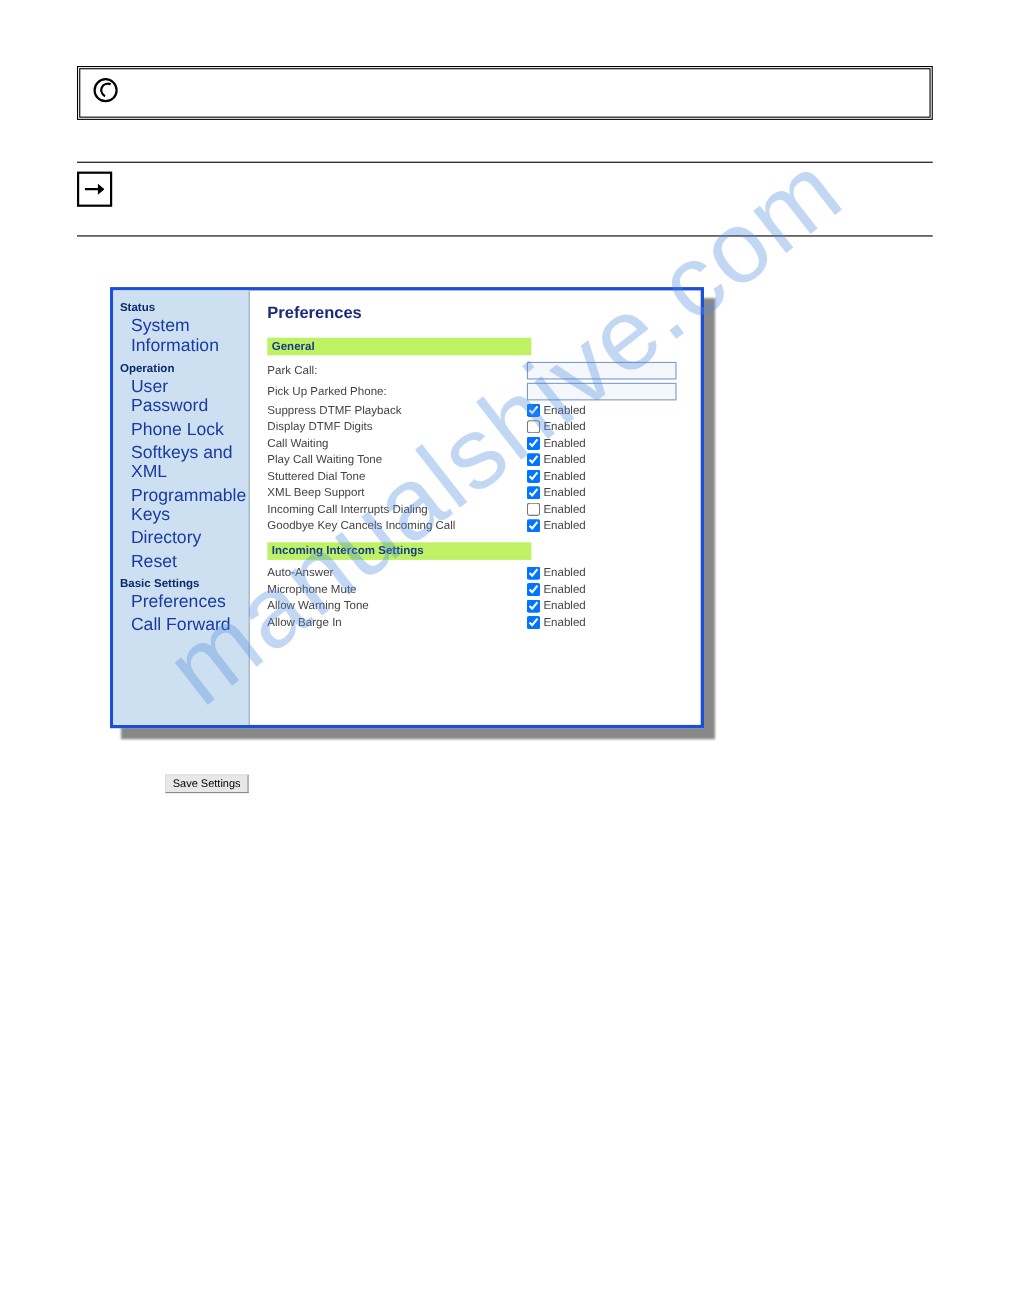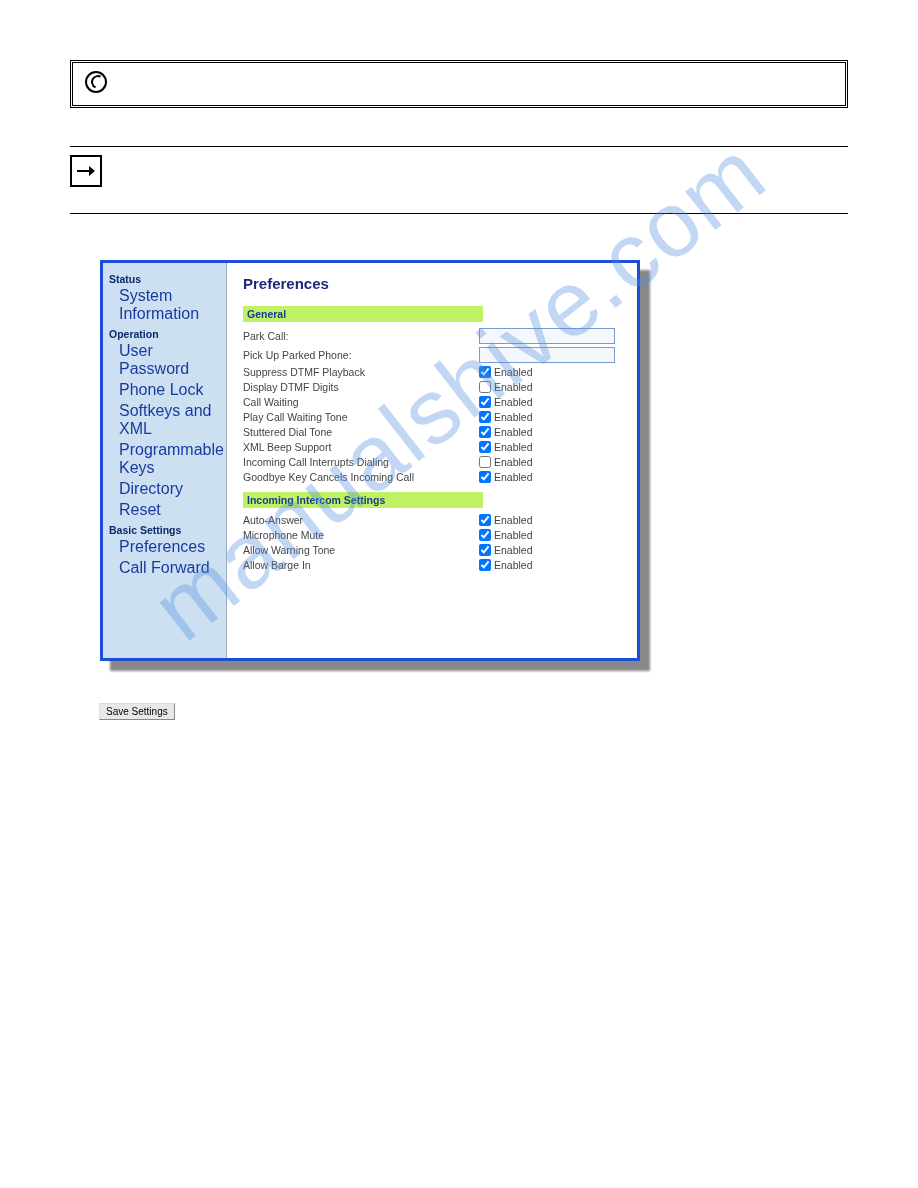--- a/index.html
+++ b/index.html
@@ -116,21 +116,21 @@
     height: 17px;
     font-size: 10px;
   }
   .chk {
     display: inline-flex;
     align-items: center;
     gap: 3px;
   }
   .chk input { width: 12px; height: 12px; }
   .chk span { color: #444; }
-  .savebtn-wrap { margin: 20px 0 0 29px; }
+  .savebtn-wrap { margin: 20px 0 0 80px; }
   .savebtn {
     font-size: 10px;
     padding: 2px 6px;
     background: #e8e8e8;
     border: 1px solid #888;
     border-top-color: #ddd;
     border-left-color: #ddd;
     cursor: pointer;
   }
 </style>

